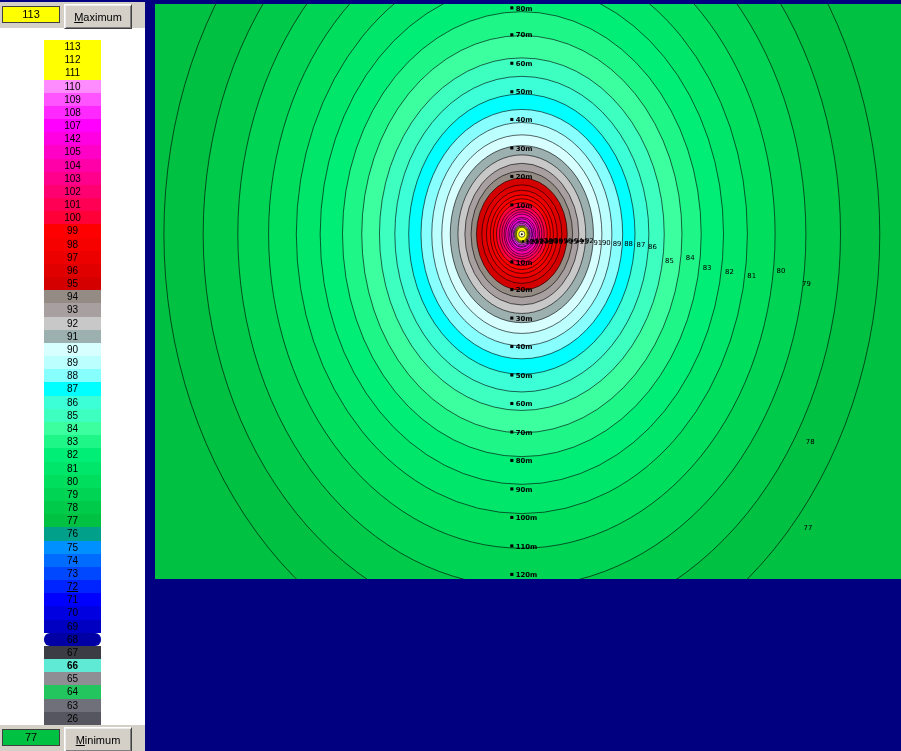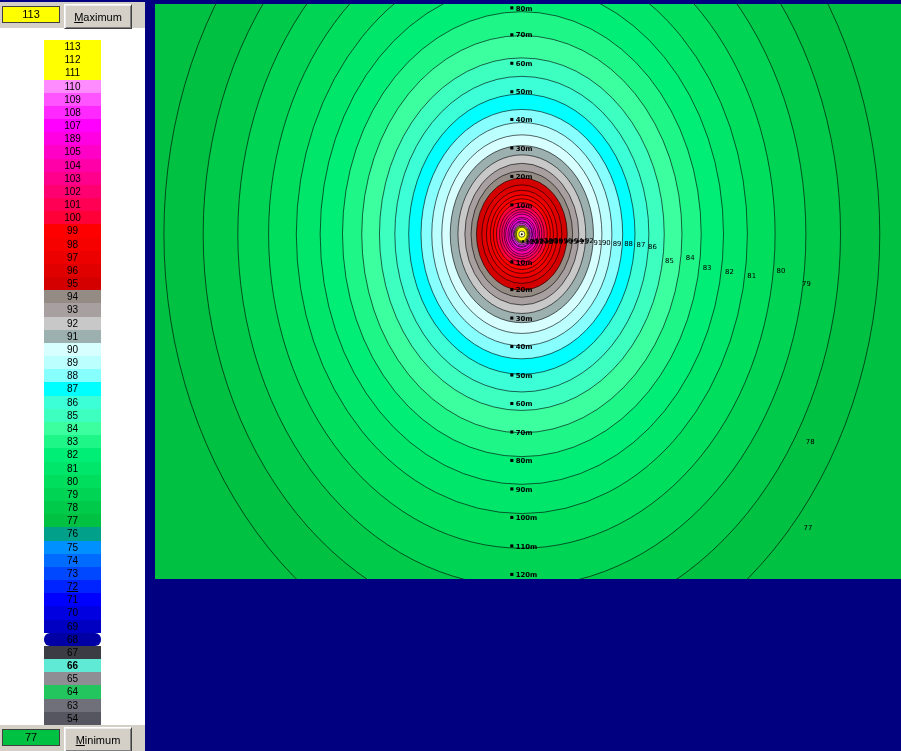--- a/index.html
+++ b/index.html
@@ -61,21 +61,21 @@
   </div>
 
   <div id="color-scale">
       <div class="scale-row" style="background: rgb(255, 255, 0);">113</div>
       <div class="scale-row" style="background: rgb(255, 255, 0);">112</div>
       <div class="scale-row" style="background: rgb(255, 255, 0);">111</div>
       <div class="scale-row" style="background: rgb(255, 140, 255);">110</div>
       <div class="scale-row" style="background: rgb(255, 84, 255);">109</div>
       <div class="scale-row" style="background: rgb(255, 40, 255);">108</div>
       <div class="scale-row" style="background: rgb(255, 0, 255);">107</div>
-      <div class="scale-row" style="background: rgb(255, 0, 226);">189</div>
+      <div class="scale-row" style="background: rgb(255, 0, 226);">142</div>
       <div class="scale-row" style="background: rgb(255, 0, 198);">105</div>
       <div class="scale-row" style="background: rgb(255, 0, 168);">104</div>
       <div class="scale-row" style="background: rgb(255, 0, 140);">103</div>
       <div class="scale-row" style="background: rgb(255, 0, 112);">102</div>
       <div class="scale-row" style="background: rgb(255, 0, 84);">101</div>
       <div class="scale-row" style="background: rgb(255, 0, 56);">100</div>
       <div class="scale-row" style="background: rgb(255, 0, 0);">99</div>
       <div class="scale-row" style="background: rgb(246, 0, 0);">98</div>
       <div class="scale-row" style="background: rgb(236, 0, 0);">97</div>
       <div class="scale-row" style="background: rgb(224, 0, 0);">96</div>
@@ -105,21 +105,21 @@
       <div class="scale-row" style="background: rgb(0, 36, 255); text-decoration: underline;">72</div>
       <div class="scale-row" style="background: rgb(0, 0, 255);">71</div>
       <div class="scale-row" style="background: rgb(0, 0, 224);">70</div>
       <div class="scale-row" style="background: rgb(0, 0, 194);">69</div>
       <div class="scale-row" style="background: rgb(0, 0, 164); border-radius: 6px;">68</div>
       <div class="scale-row" style="background: rgb(60, 60, 68);">67</div>
       <div class="scale-row" style="background: #5eead4; font-weight: bold;">66</div>
       <div class="scale-row" style="background: rgb(142, 142, 148);">65</div>
       <div class="scale-row" style="background: #22c55e;">64</div>
       <div class="scale-row" style="background: rgb(112, 112, 122);">63</div>
-      <div class="scale-row" style="background: rgb(86, 86, 96);">54</div>
+      <div class="scale-row" style="background: rgb(86, 86, 96);">26</div>
     </div>
 
   <div id="panel-bottom" class="panel-strip">
     <div class="value-box" style="background: rgb(0, 193, 65);">77</div>
     <button class="btn95">
       <span class="btn-label">Minimum</span>
     </button>
   </div>
 
 </div>

